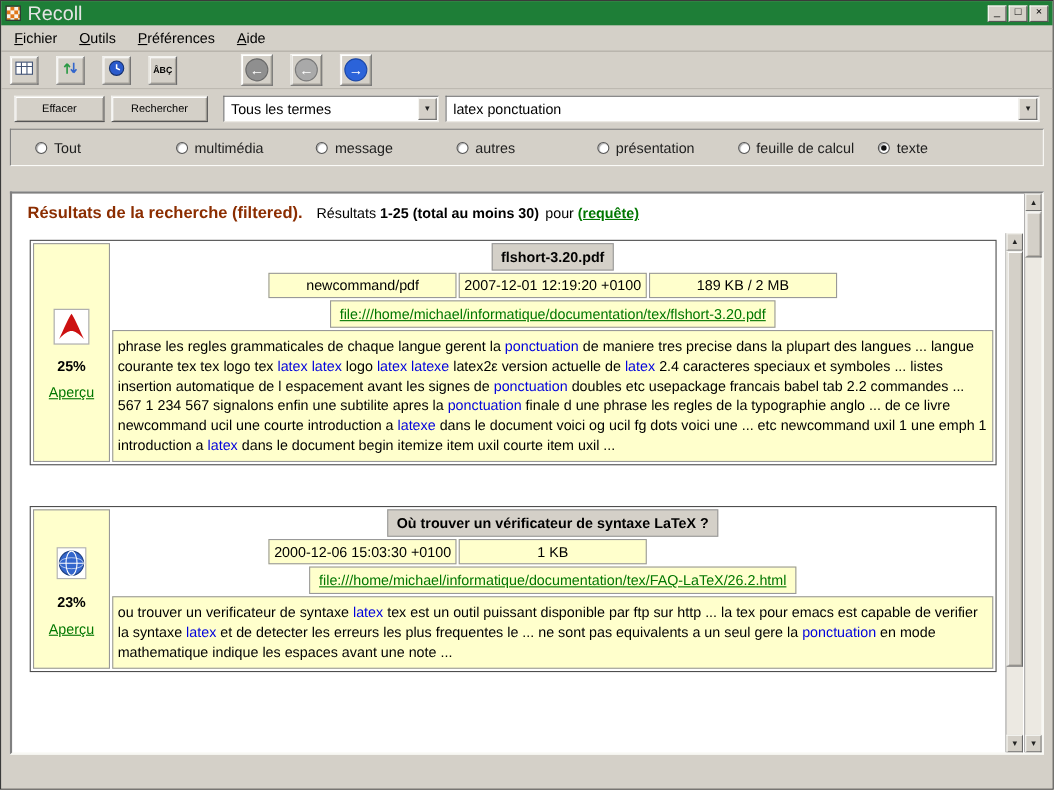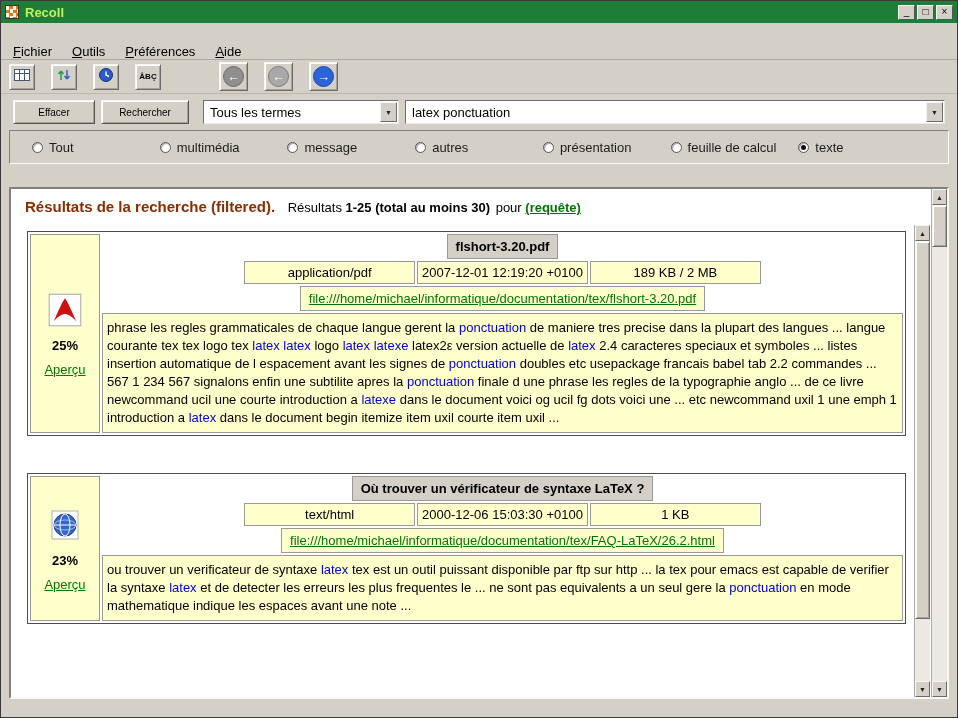--- a/index.html
+++ b/index.html
@@ -6,28 +6,28 @@
   *{box-sizing:border-box;}
   body{font-family:"Liberation Sans","DejaVu Sans",sans-serif;font-size:13px;color:#000;}
   .window{width:958px;height:718px;border:1px solid #3a3a3a;background:var(--window_gray,#d4d0c8);
     display:flex;flex-direction:column;overflow:hidden;}
 
   
   .titlebar{height:22px;background:var(--titlebar,#1e7e37);display:flex;align-items:center;
     gap:6px;padding:0 4px;flex:none;}
   .app-icon{width:14px;height:14px;flex:none;border:1px solid #333;
     background:repeating-conic-gradient(#e07818 0% 25%, #f8f6ee 25% 50%);background-size:7px 7px;}
-  .win-title{color:#bef264;font-weight:bold;font-size:13px;}
+  .win-title{color:#e5e5e5;font-weight:normal;font-size:18px;}
   .win-btns{margin-left:auto;display:flex;gap:2px;}
   .win-btn{width:17px;height:15px;background:var(--window_gray,#d4d0c8);
     border:1px solid;border-color:#f6f6f2 #555 #555 #f6f6f2;
     display:flex;align-items:center;justify-content:center;font-size:10px;line-height:1;cursor:default;}
 
   
-  .menubar{height:37px;display:flex;align-items:flex-end;gap:20px;padding:0 12px;flex:none;
+  .menubar{height:24px;display:flex;align-items:center;gap:20px;padding:0 12px;flex:none;
     border-bottom:1px solid #aeaaa2;}
   .menu-item{cursor:default;}
   .menu-item u{text-decoration:underline;}
 
   
   .toolbar{height:34px;display:flex;align-items:center;padding:2px 8px;gap:16px;flex:none;
     border-bottom:1px solid #bdb9b1;}
   .tb-btn{width:26px;height:26px;background:var(--window_gray,#d4d0c8);
     border:1px solid;border-color:#f6f6f2 #6b6b6b #6b6b6b #f6f6f2;
     box-shadow:inset 1px 1px 0 #fff, inset -1px -1px 0 #a6a29a;
@@ -236,21 +236,21 @@
                 <rect x="2" y="2" width="28" height="28" fill="#fff" stroke="#b0b0b0"></rect>
                 <path d="M6 26 C10 17 14 8 16 5.5 C18 8 22 17 26 26 C22 21.5 18.5 19.5 16 19.5 C13.5 19.5 10 21.5 6 26 Z" fill="#cc1111"></path>
               </svg>
           </span>
           <span class="pct">25%</span>
           <a class="glink">Aperçu</a>
         </div>
         <div class="result-table">
           <div class="r-head">flshort-3.20.pdf</div>
           <div class="r-meta">
-            <div class="r-cell">application/pdf</div>
+            <div class="r-cell">newcommand/pdf</div>
             <div class="r-cell">2007-12-01 12:19:20 +0100</div>
             <div class="r-cell">189 KB / 2 MB</div>
           </div>
           <div class="r-cell r-url">
             <a class="glink">file:///home/michael/informatique/documentation/tex/flshort-3.20.pdf</a>
           </div>
           <div class="r-cell r-snippet"><span>phrase les regles grammaticales de chaque langue gerent la </span><span class="hl">ponctuation</span><span> de maniere tres precise dans la plupart des langues ... langue courante tex tex logo tex </span><span class="hl">latex latex</span><span> logo </span><span class="hl">latex latexe</span><span> latex2ε version actuelle de </span><span class="hl">latex</span><span> 2.4 caracteres speciaux et symboles ... listes insertion automatique de l espacement avant les signes de </span><span class="hl">ponctuation</span><span> doubles etc usepackage francais babel tab 2.2 commandes ... 567 1 234 567 signalons enfin une subtilite apres la </span><span class="hl">ponctuation</span><span> finale d une phrase les regles de la typographie anglo ... de ce livre newcommand ucil une courte introduction a </span><span class="hl">latexe</span><span> dans le document voici og ucil fg dots voici une ... etc newcommand uxil 1 une emph 1 introduction a </span><span class="hl">latex</span><span> dans le document begin itemize item uxil courte item uxil ...</span></div>
         </div>
       </div>
 
@@ -264,21 +264,20 @@
                 <line x1="5" y1="16" x2="27" y2="16" stroke="#ffffff" stroke-width="1"></line>
                 <ellipse cx="16" cy="16" rx="11" ry="5" fill="none" stroke="#ffffff" stroke-width="0.8" opacity="0.7"></ellipse>
               </svg>
           </span>
           <span class="pct">23%</span>
           <a class="glink">Aperçu</a>
         </div>
         <div class="result-table">
           <div class="r-head">Où trouver un vérificateur de syntaxe LaTeX ?</div>
           <div class="r-meta">
-            <div class="r-cell">text/html</div>
             <div class="r-cell">2000-12-06 15:03:30 +0100</div>
             <div class="r-cell">1 KB</div>
           </div>
           <div class="r-cell r-url">
             <a class="glink">file:///home/michael/informatique/documentation/tex/FAQ-LaTeX/26.2.html</a>
           </div>
           <div class="r-cell r-snippet"><span>ou trouver un verificateur de syntaxe </span><span class="hl">latex</span><span> tex est un outil puissant disponible par ftp sur http ... la tex pour emacs est capable de verifier la syntaxe </span><span class="hl">latex</span><span> et de detecter les erreurs les plus frequentes le ... ne sont pas equivalents a un seul gere la </span><span class="hl">ponctuation</span><span> en mode mathematique indique les espaces avant une note ...</span></div>
         </div>
       </div>
 

